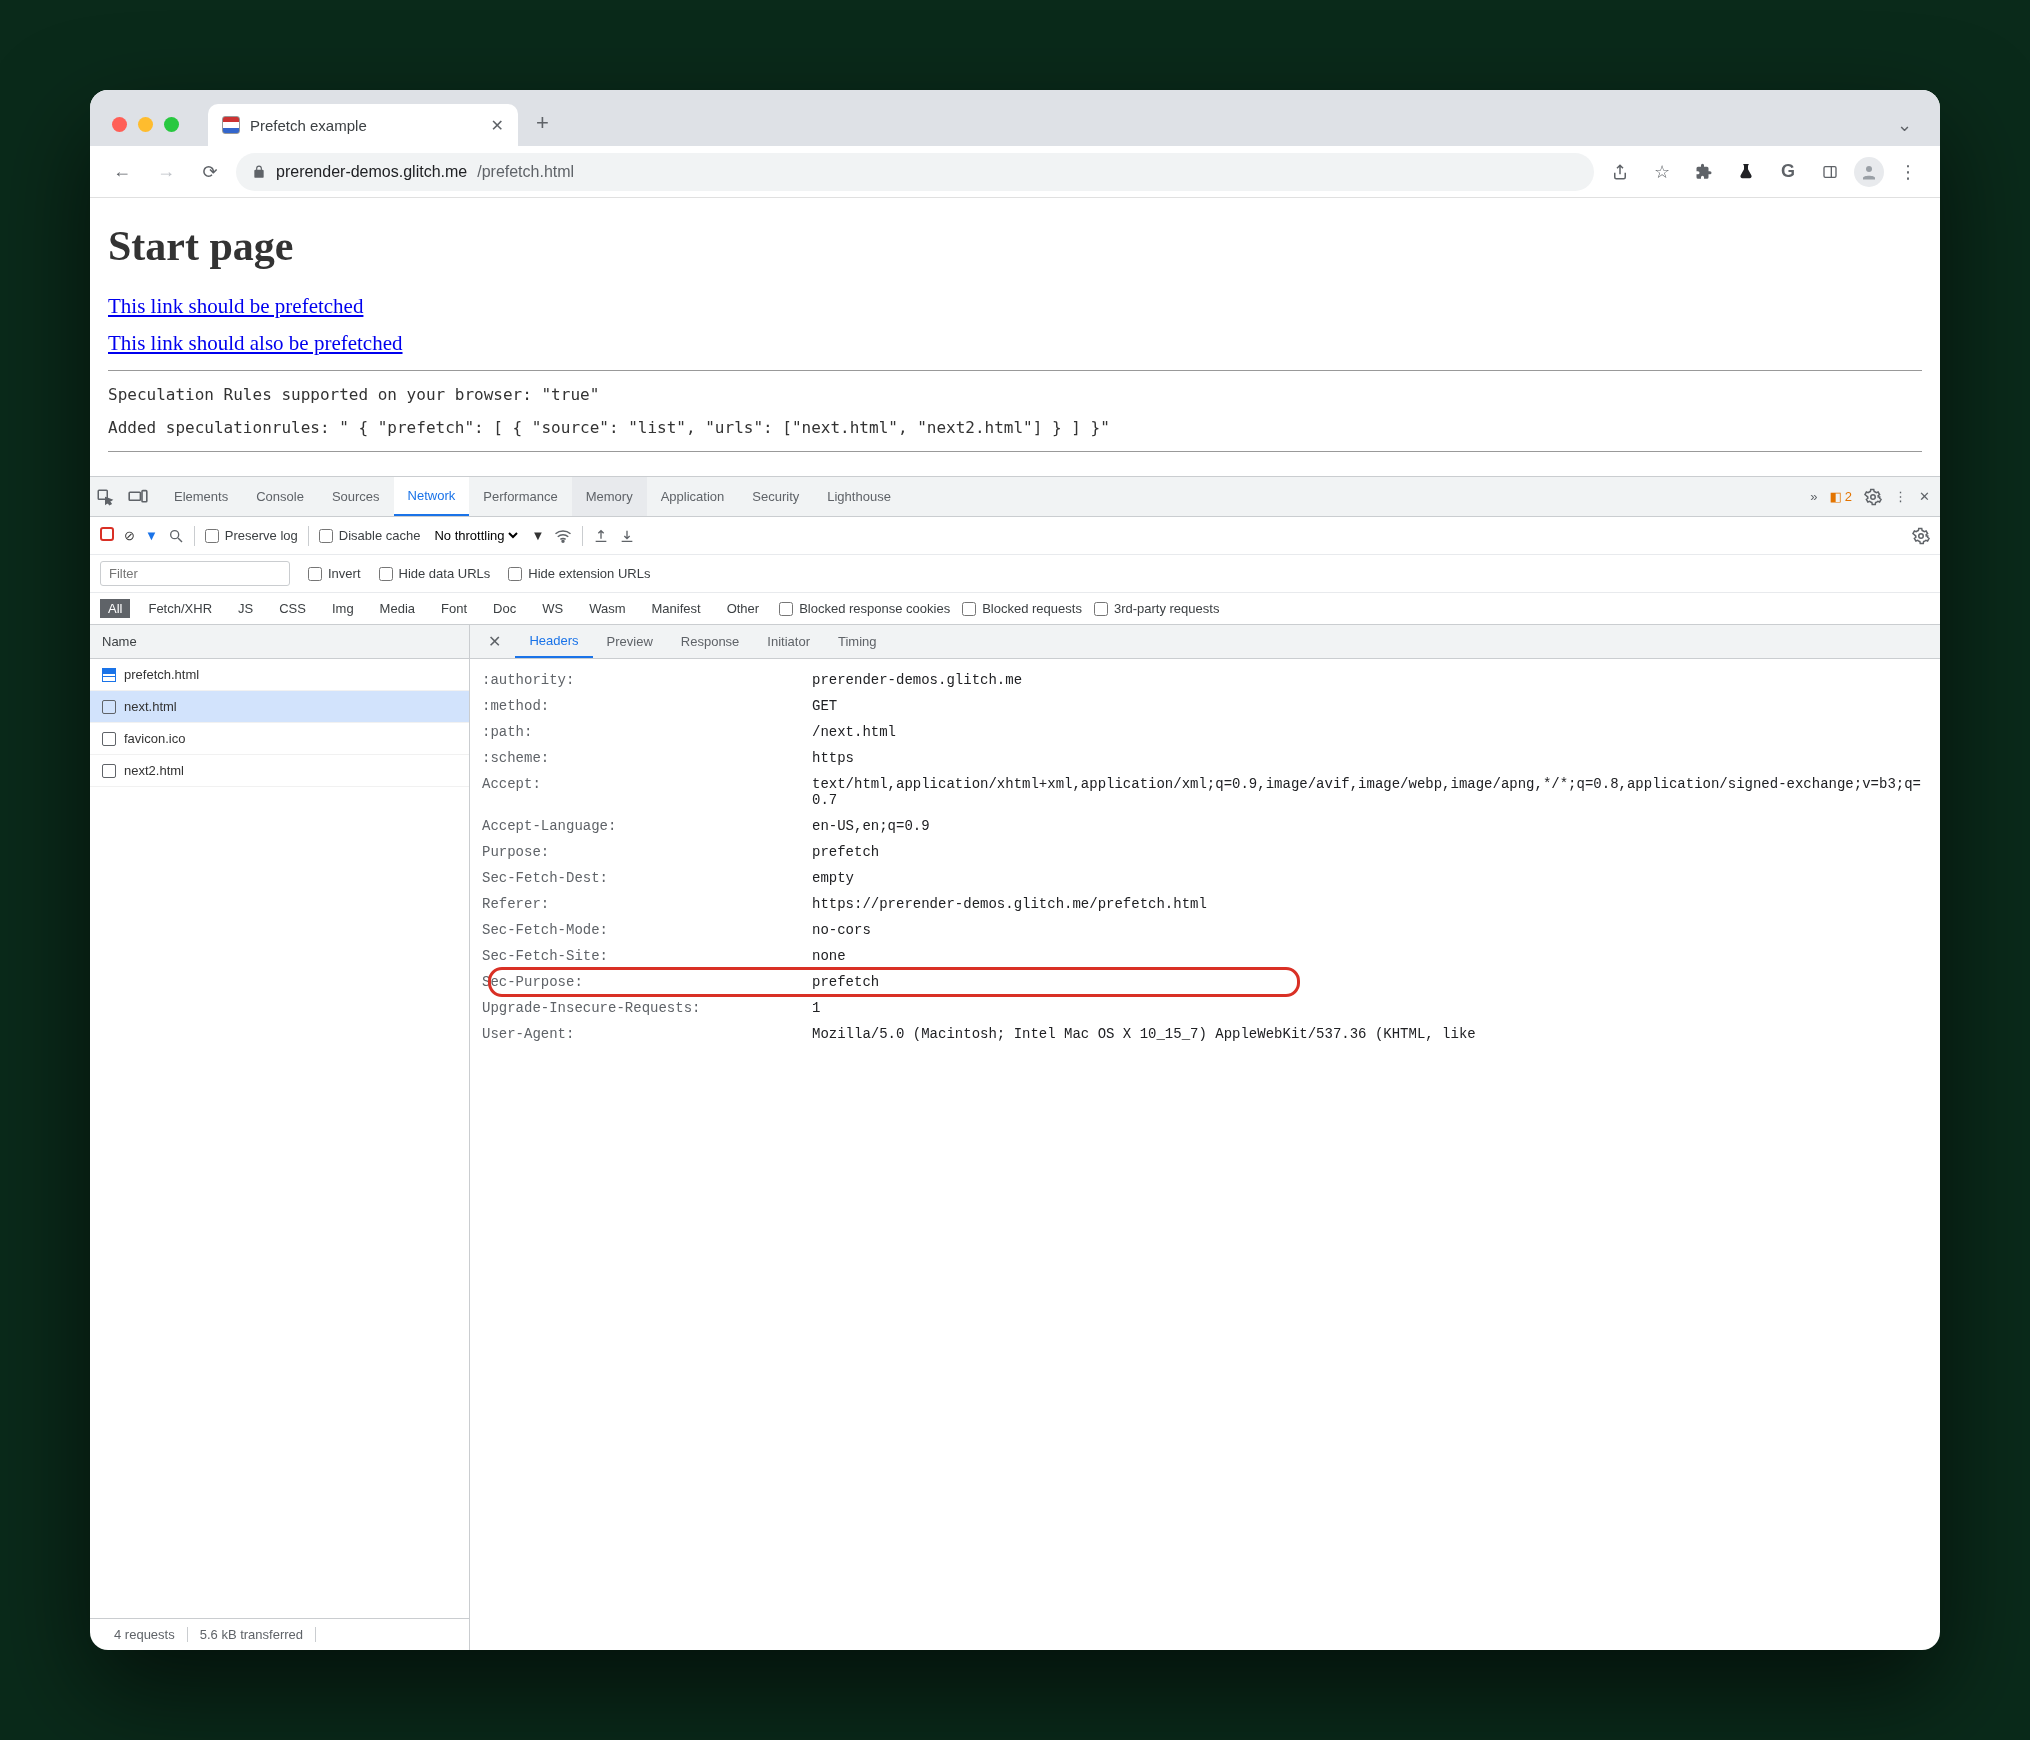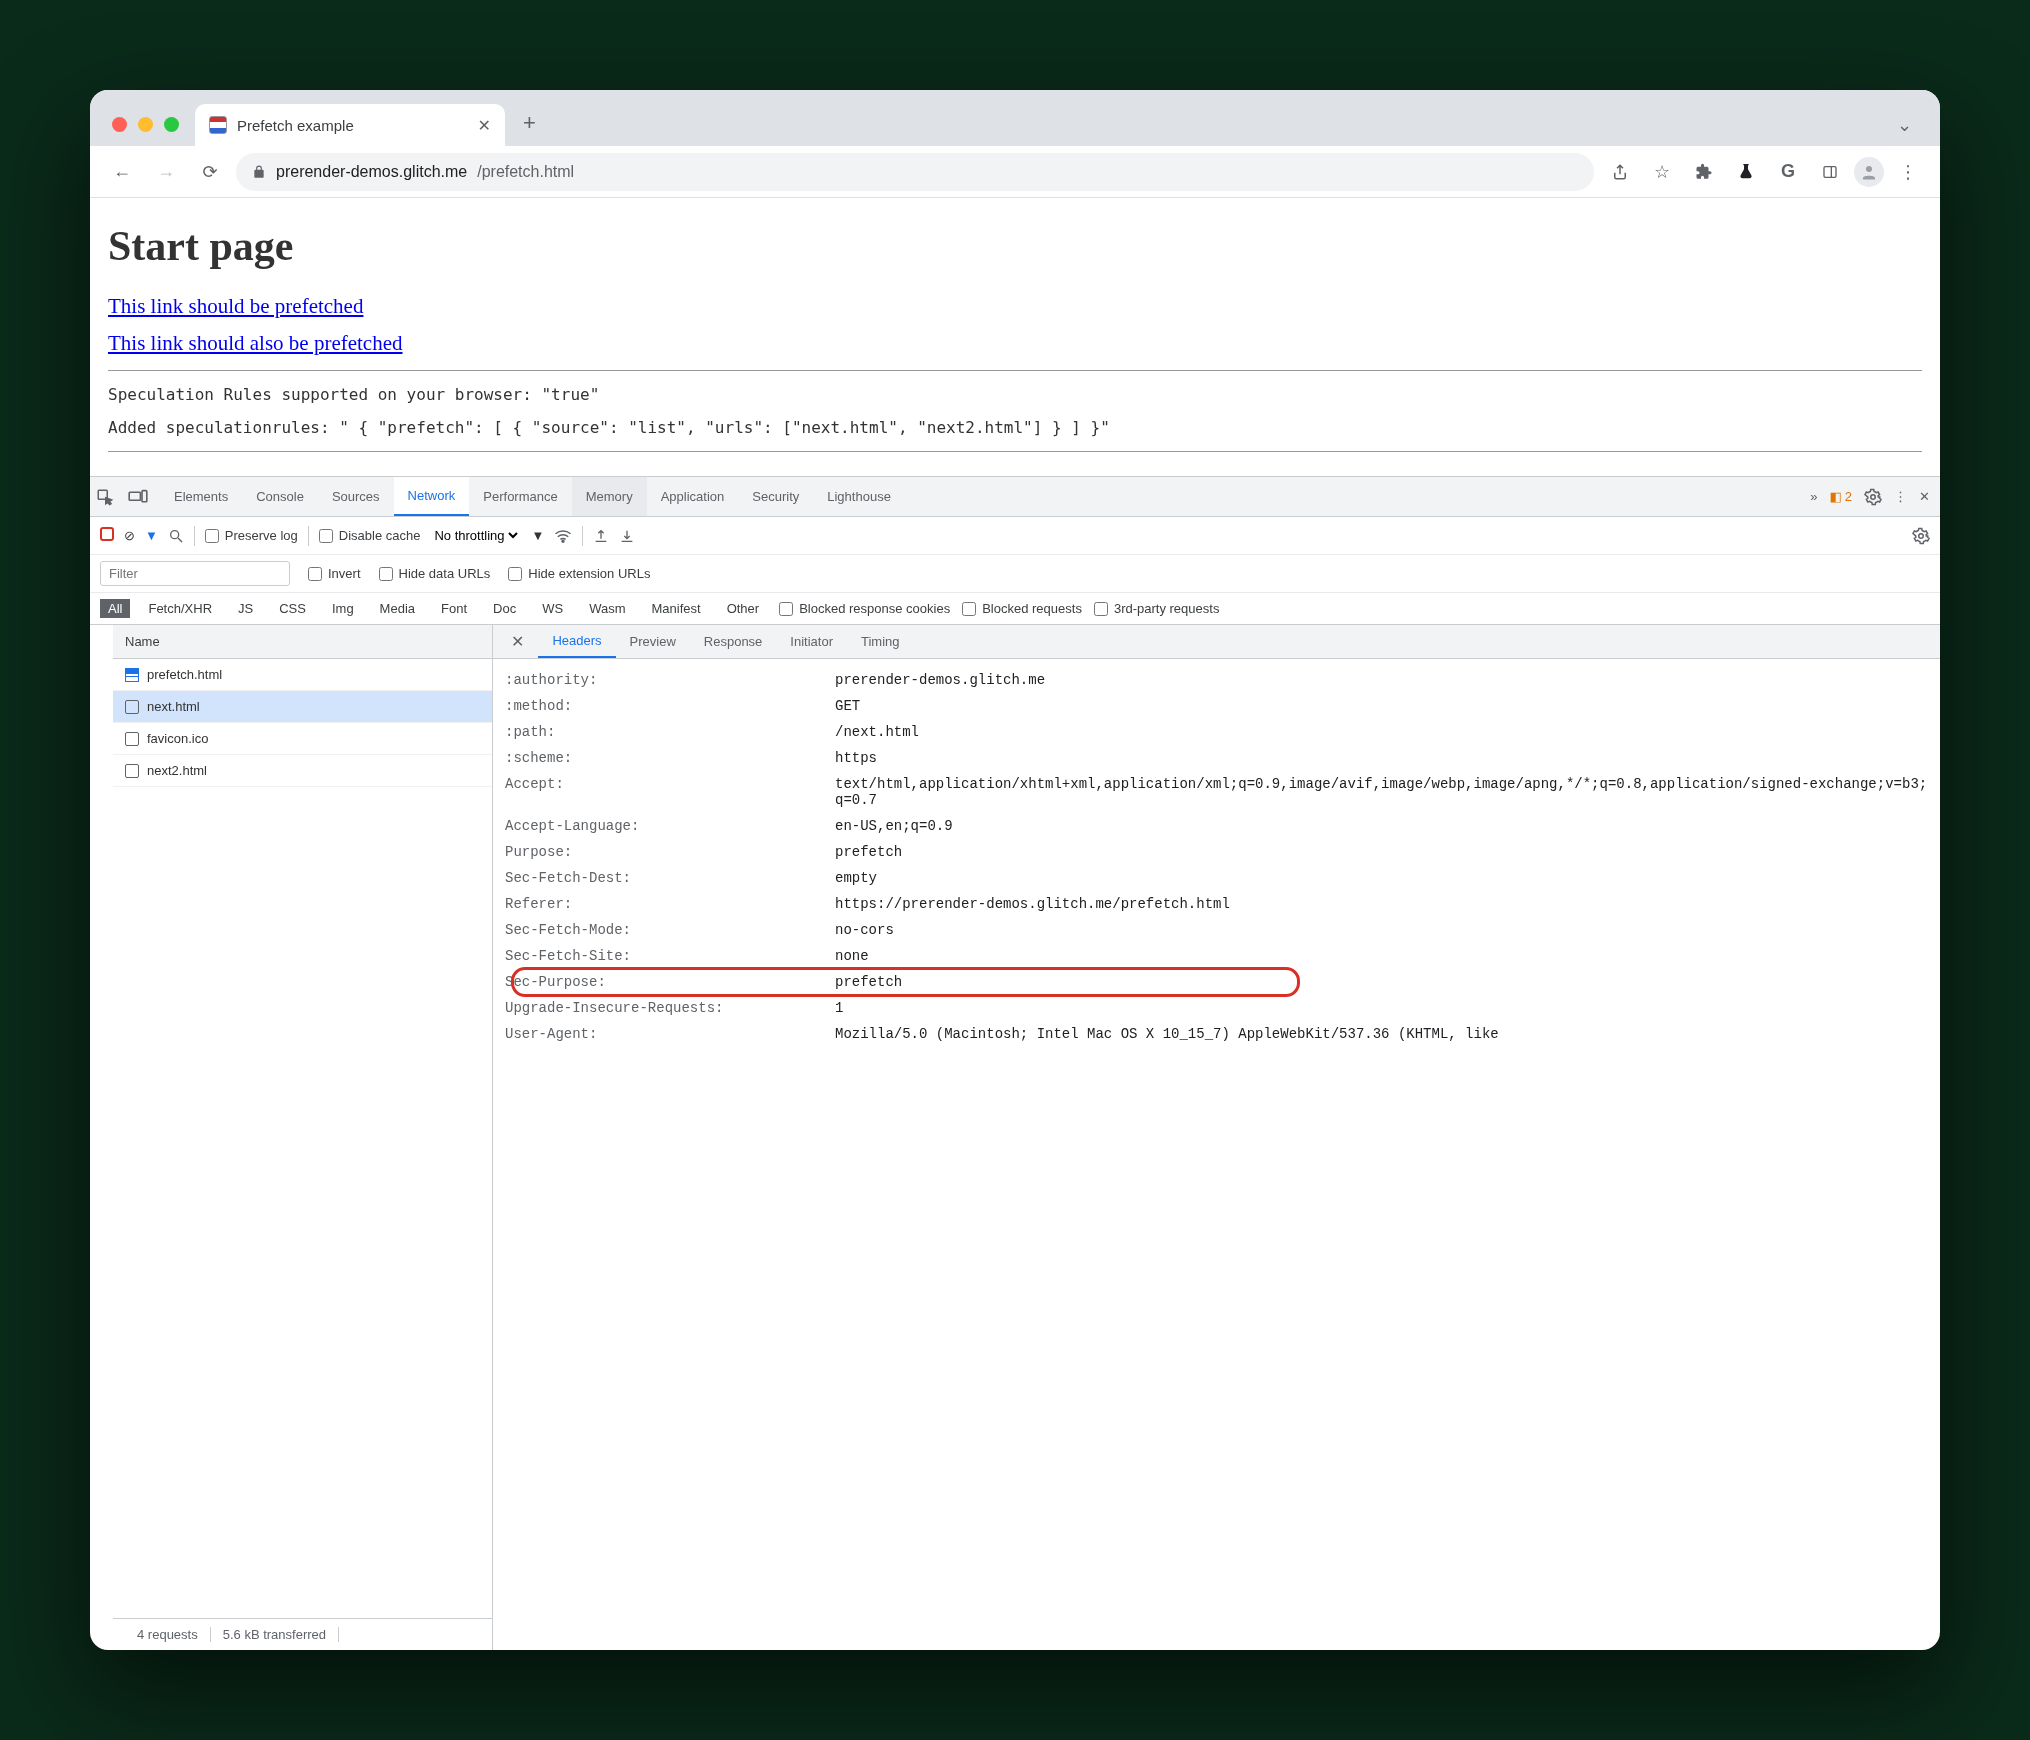--- a/index.html
+++ b/index.html
@@ -33,21 +33,21 @@
     padding: 10px 14px 0 14px;
     position: relative;
   }
   .traffic { display:flex; gap:11px; align-items:center; padding: 0 8px 14px 8px;}
   .tl { width:15px; height:15px; border-radius:50%; }
   .tl.r{background:#ff5f57;} .tl.y{background:#febc2e;} .tl.g{background:#28c840;}
   .tab {
     background:#fff; border-radius: 10px 10px 0 0;
     height: 42px; display:flex; align-items:center;
     padding: 0 14px; gap:10px; min-width: 310px;
-    margin-left: 8px;
+    margin-left: 21px;
   }
   .favicon { width:18px; height:18px; border-radius:3px;
     background: linear-gradient(#c33 33%, #fff 33% 66%, #36c 66%);
     border:1px solid #999;
   }
   .tab-title { flex:1; font-size: 15px; color:#3c4043;}
   .tab-close { font-size: 16px; color:#5f6368; cursor:pointer;}
   .newtab { margin-left: 18px; padding-bottom:10px; font-size:22px; color:#5f6368;}
   .chev { margin-left:auto; padding: 0 14px 10px 0; color:#5f6368; font-size: 18px;}
   
@@ -95,21 +95,21 @@
   .funnel { color:#1a73e8; }
   .cb { display:flex; align-items:center; gap:6px; color:#3c4043;}
   .cb input { width:14px;height:14px;}
   select.thr { border:none; background:transparent; font-size:13px;}
   .filterrow { display:flex; align-items:center; gap:18px; padding:6px 10px; border-bottom:1px solid #e8eaed;}
   .filterrow input.filter { width:190px; border:1px solid #cacdd0; border-radius:3px; padding:4px 8px; font-size:13px;}
   .typerow { display:flex; align-items:center; gap:12px; padding:6px 10px; border-bottom:1px solid #cacdd0; flex-wrap:wrap;}
   .pill { padding: 2px 8px; border-radius:0; color:#3c4043;}
   .pill.active { background:#5f6368;color:#fff;}
   .main { flex:1; display:flex; min-height:0;}
-  .reqlist { width: 380px; border-right:1px solid #cacdd0; display:flex; flex-direction:column;margin-left:23px;}
+  .reqlist { width: 380px; border-right:1px solid #cacdd0; display:flex; flex-direction:column;}
   .reqhdr { height:34px; border-bottom:1px solid #cacdd0; display:flex;align-items:center; padding:0 12px; color:#3c4043; background:#f1f3f4;}
   .reqitem { height:32px; display:flex;align-items:center;gap:8px; padding:0 12px; border-bottom: 1px solid #f1f1f1;}
   .reqitem.sel { background:#d2e3fc;}
   .fi { width:14px;height:14px; display:inline-block;}
   .fi.doc { border:1px solid #1a73e8; background:linear-gradient(#1a73e8 40%, #fff 40% 55%, #1a73e8 55% 70%, #fff 70%);}
   .fi.file { border:1.5px solid #5f6368; border-radius:2px;}
   .hdrarea { flex:1; display:flex; flex-direction:column; min-height:0;}
   .hdrtabs { height:34px; border-bottom:1px solid #cacdd0; display:flex;align-items:center; gap:4px; padding:0 8px; background:#f1f3f4;}
   .hdrtabs .ht { padding:0 14px; height:100%; display:flex;align-items:center; color:#5f6368;}
   .hdrtabs .ht.active { color:#1a73e8; border-bottom:2px solid #1a73e8;}

